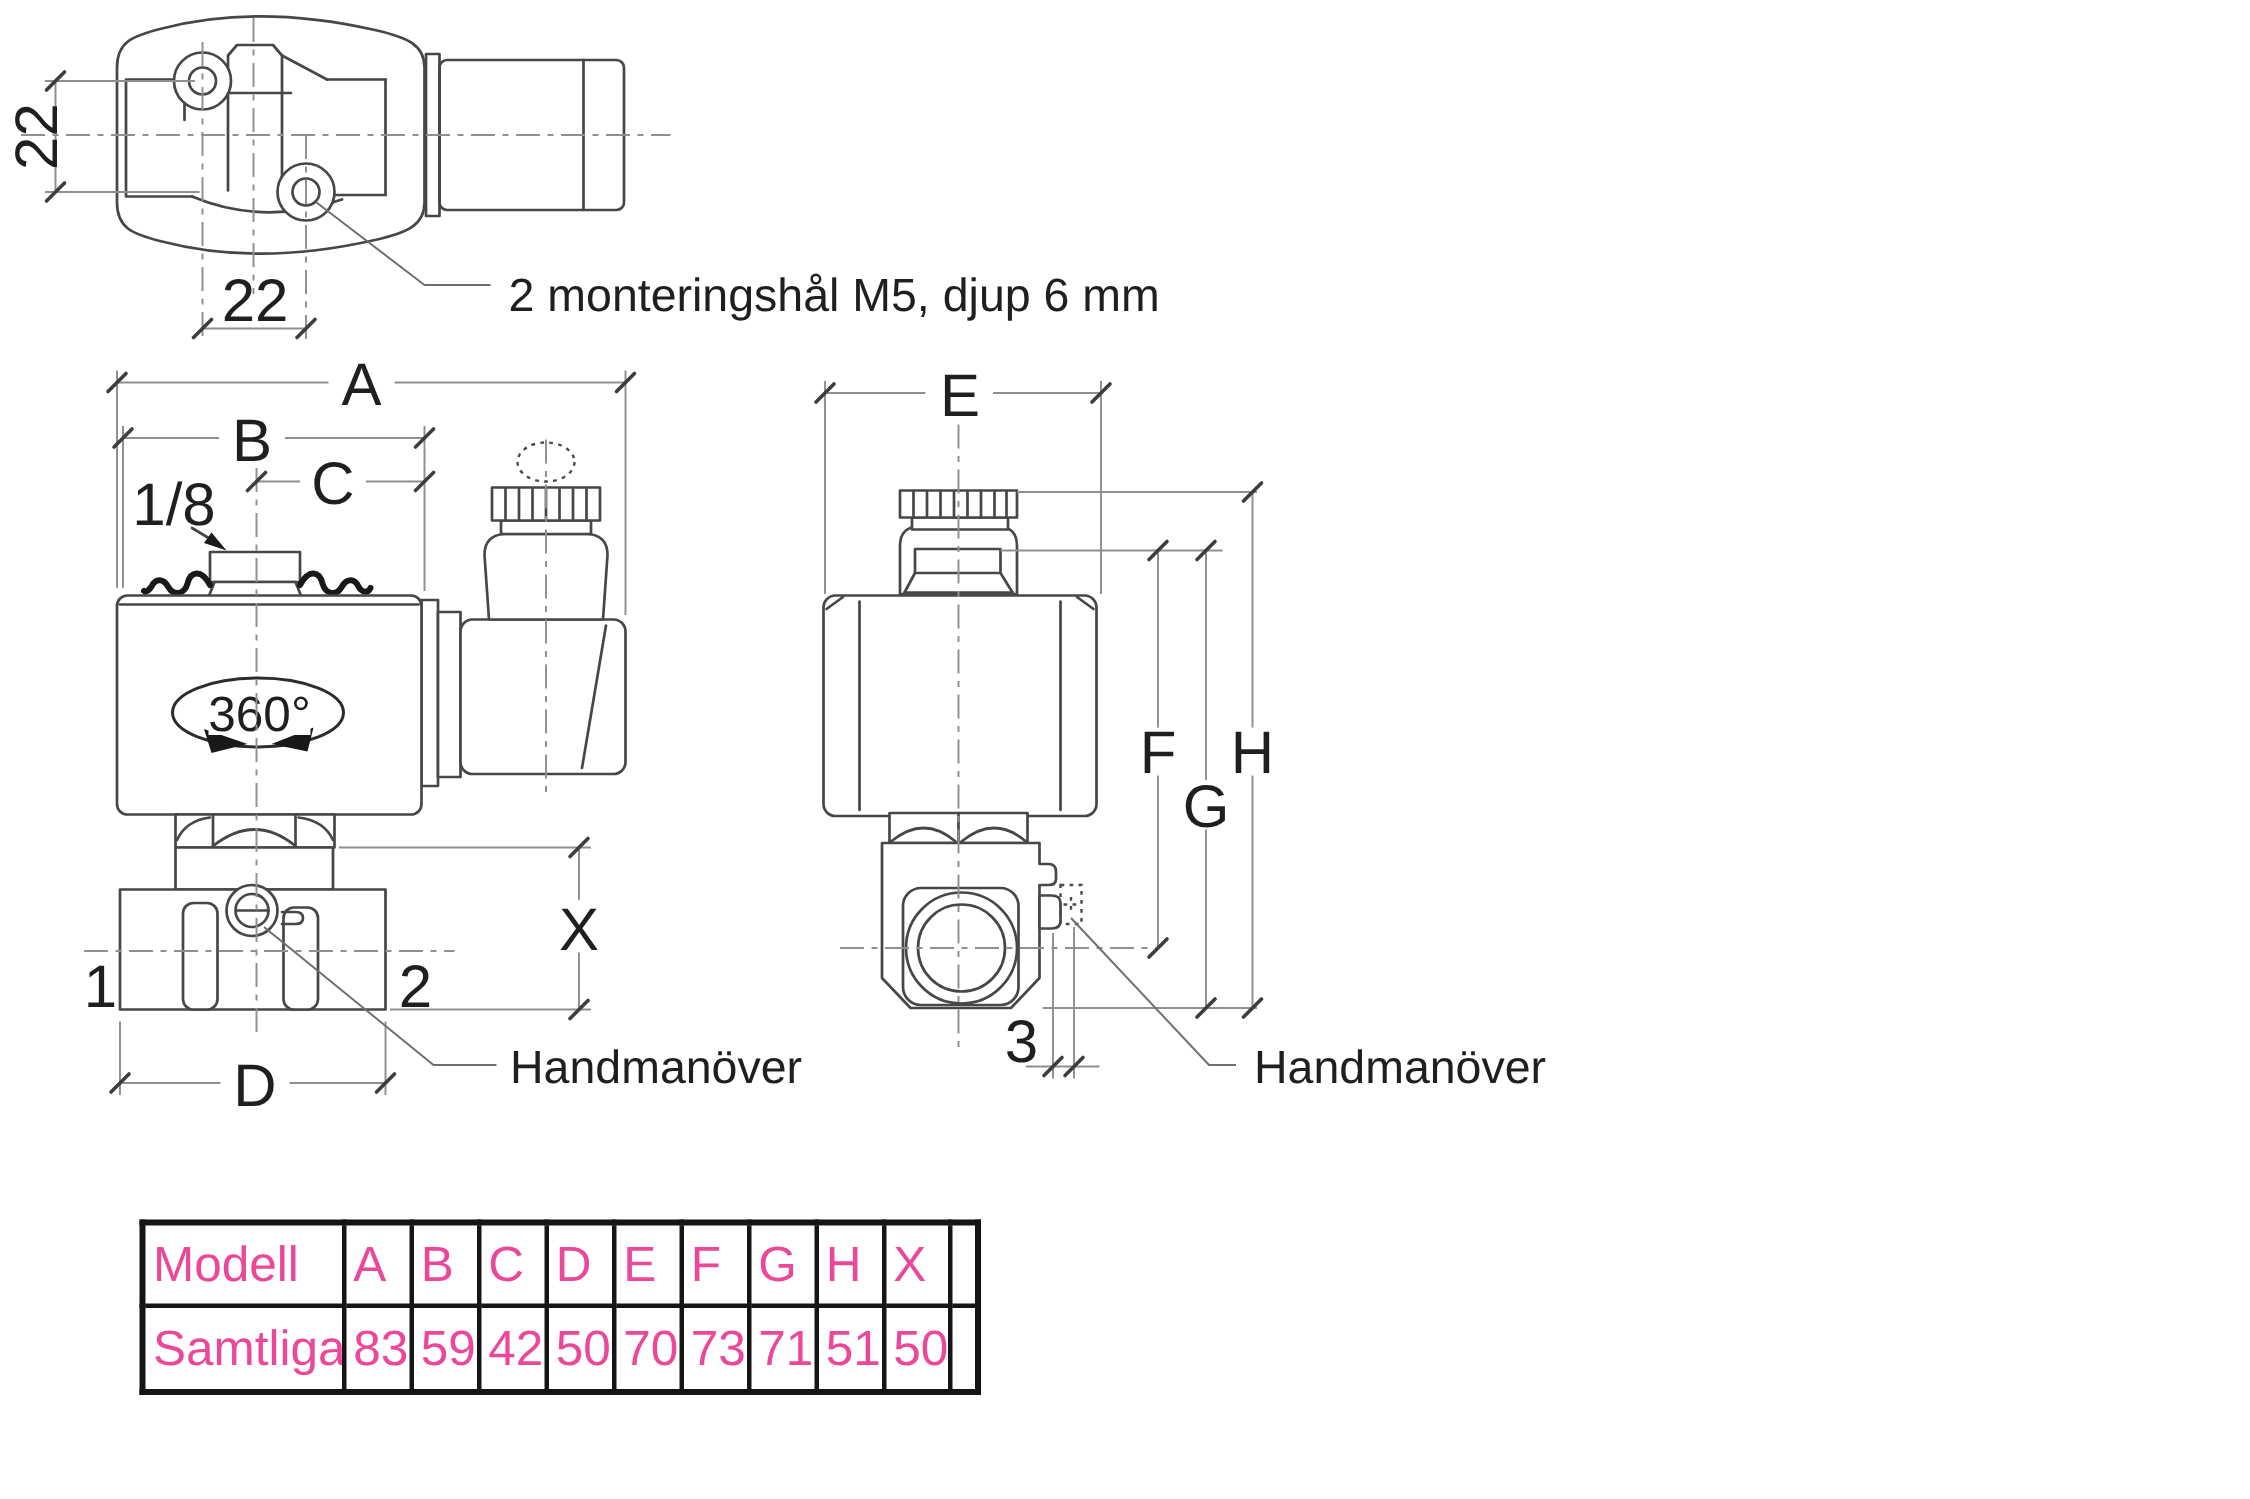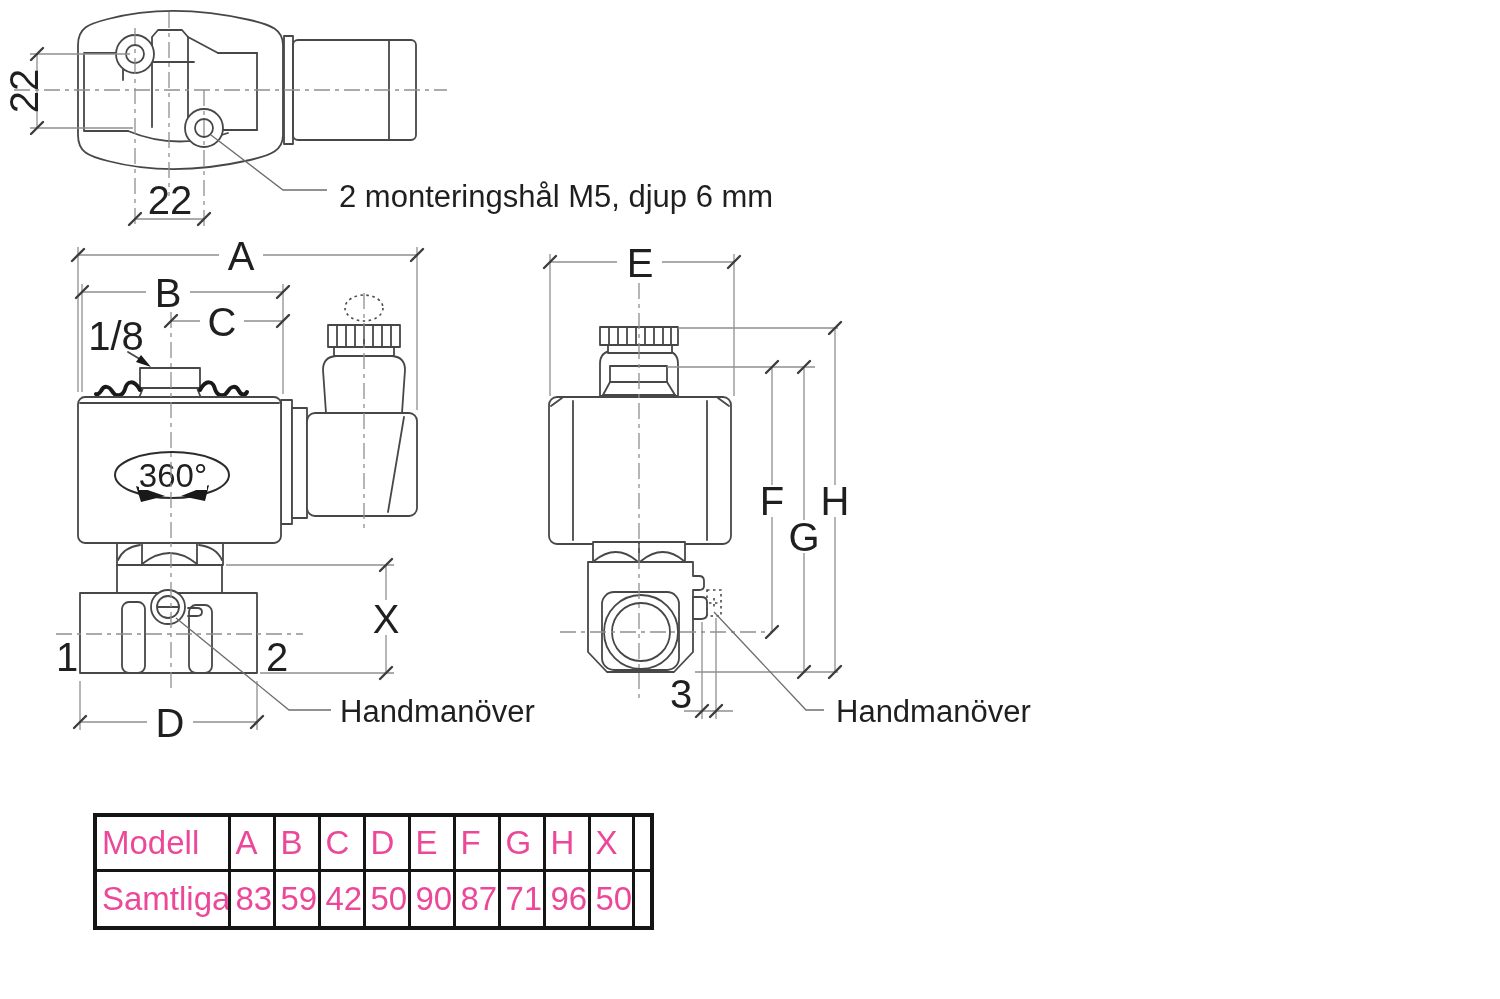--- a/index.html
+++ b/index.html
@@ -343,22 +343,22 @@
     <td>H</td>
     <td>X</td>
     <td></td>
   </tr>
   <tr class="val">
     <td>Samtliga</td>
     <td>83</td>
     <td>59</td>
     <td>42</td>
     <td>50</td>
-    <td>90</td>
-    <td>87</td>
+    <td>70</td>
+    <td>73</td>
     <td>71</td>
-    <td>96</td>
+    <td>51</td>
     <td>50</td>
     <td></td>
   </tr>
 </tbody>
     </table>
 </div>
 
 </body></html>

